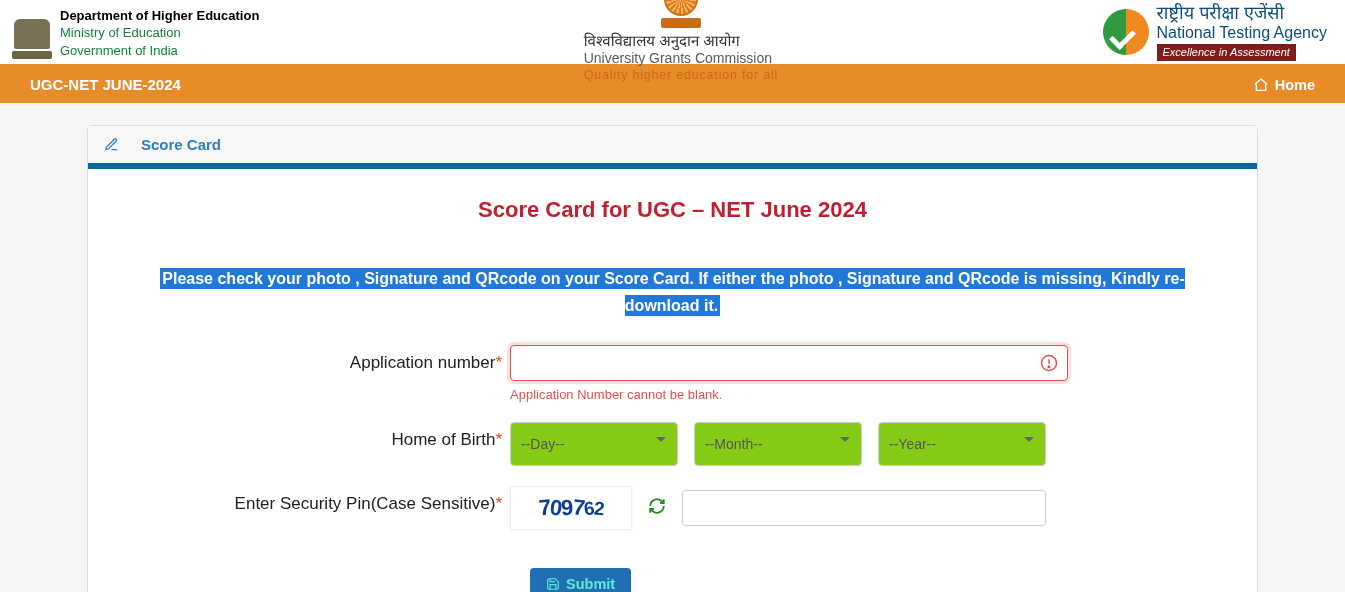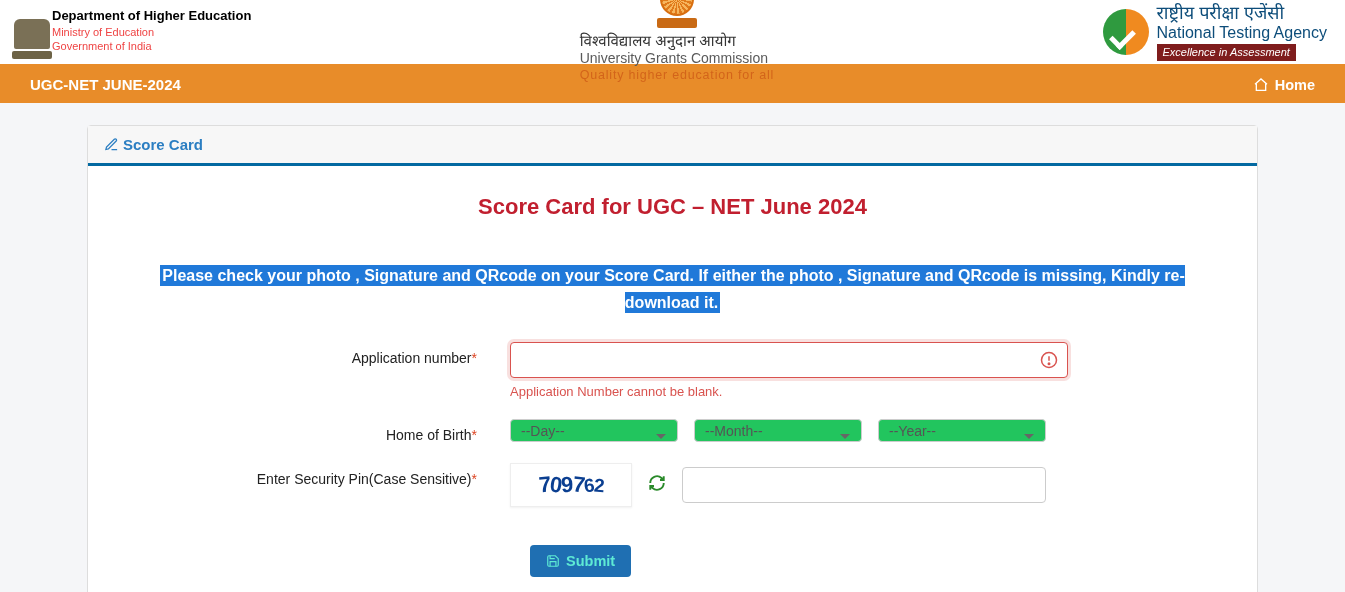--- a/index.html
+++ b/index.html
@@ -8,31 +8,31 @@
 
 .top-header {
   background: #fff;
   display: flex;
   align-items: center;
   justify-content: space-between;
   padding: 4px 18px 4px 12px;
   border-bottom: 2px solid #e88c29;
   height: 66px;
 }
-.hdr-left { display: flex; align-items: flex-start; }
+.hdr-left { display: flex; align-items: flex-start; gap: 8px; }
 .emblem {
   width: 40px; height: 54px; display: flex; flex-direction: column; align-items: center; justify-content: flex-end;
 }
 .emblem .lions {
   width: 36px; height: 30px; background: #7a7056; border-radius: 6px 6px 2px 2px;
 }
 .emblem .base { width: 40px; height: 8px; background: #6d6346; margin-top: 2px; border-radius: 2px; }
 .hdr-left-text { line-height: 1.35; padding-top: 2px;}
 .hdr-left-text .l1 { font-weight: bold; font-size: 13px; color: #000; }
-.hdr-left-text .l2, .hdr-left-text .l3 { font-size: 11px; color: #ef4444; }
+.hdr-left-text .l2, .hdr-left-text .l3 { font-size: 13px; color: #15803d; }
 
 .hdr-center { display: flex; align-items: center; gap: 2px; flex-direction: column; }
 .ugc-logo { display:flex; flex-direction:column; align-items:center;}
 .ugc-logo .wheel {
   width: 34px; height: 34px; border-radius: 50%;
   background: repeating-conic-gradient(#e07a1b 0 10deg, #f6b65e 10deg 20deg);
   border: 2px solid #d86f10;
 }
 .ugc-logo .book { width: 40px; height: 10px; background: #c96a14; margin-top: 2px; border-radius: 2px;}
 .hdr-center-text .h1 { font-size: 15px; color: #333; font-family: 'Mangal','Arial Unicode MS',sans-serif;}
@@ -72,56 +72,56 @@
 
 .card {
   width: 1171px;
   margin: 22px auto 0;
   background: #fff;
   border: 1px solid #ddd;
   border-radius: 4px;
 }
 .card-head {
   background: #f7f7f7;
-  border-bottom: 3px solid #0369a1;
+  border-bottom: 6px solid #0369a1;
   padding: 10px 16px;
-  display: flex; align-items:center; gap:4px;
+  display: flex; align-items:center; gap:22px;
   color: #2b7ec2;
   font-size: 15px;
   font-weight: 600;
 }
 .card-head svg { width:15px; height:15px; }
 
 .card-body { padding: 28px 42px 18px; }
 .title { text-align:center; color:#c11f2f; font-size:22px; font-weight:700; margin-bottom: 42px;}
 
 .notice-wrap { text-align:center; margin-bottom: 26px;}
 .notice {
   display:inline; background:#2079d9; color:#fff; font-weight:700; font-size:16px;
   padding: 2px 2px; line-height: 1.7;
 }
 
 .form-row { display:flex; align-items:flex-start; margin-bottom: 20px; }
-.form-label { width: 380px; text-align:right; padding-right: 33px; padding-top:8px; font-size:14px; color:#222;}
+.form-label { width: 380px; text-align:right; padding-right: 8px; padding-top:8px; font-size:17px; color:#222;}
 .req { color:#d42; }
 .form-field { flex:1; display:flex; gap:16px; align-items:center; flex-wrap:wrap;}
 
 .input-err-wrap { position:relative; width:558px; }
 .text-input {
   width: 558px; height: 36px; border:1px solid #d9534f; border-radius:4px;
   padding: 6px 34px 6px 10px; font-size:14px; outline:none;
   box-shadow: 0 0 0 3px rgba(217,83,79,0.18);
 }
 .err-icon {
   position:absolute; right:10px; top:9px; width:18px; height:18px; color:#d9534f;
 }
 .err-msg { display:block; color:#d9534f; font-size:13px; margin-top:6px; }
 
 .select {
-  height:23px; border:1px solid #ccc; border-radius:4px; background:#22c55e;
+  height:44px; border:1px solid #ccc; border-radius:4px; background:#84cc16;
   padding: 0 30px 0 10px; font-size:14px; color:#555; cursor:pointer;
   appearance:none; -webkit-appearance:none; position:relative;
 }
 .sel-wrap { position:relative; display:inline-block;}
 .sel-wrap::after {
   content:''; position:absolute; right:12px; top:15px; border:5px solid transparent; border-top-color:#666; pointer-events:none;
 }
 .sel-day { width:168px; }
 .sel-month { width:168px; }
 .sel-year { width:168px; }

